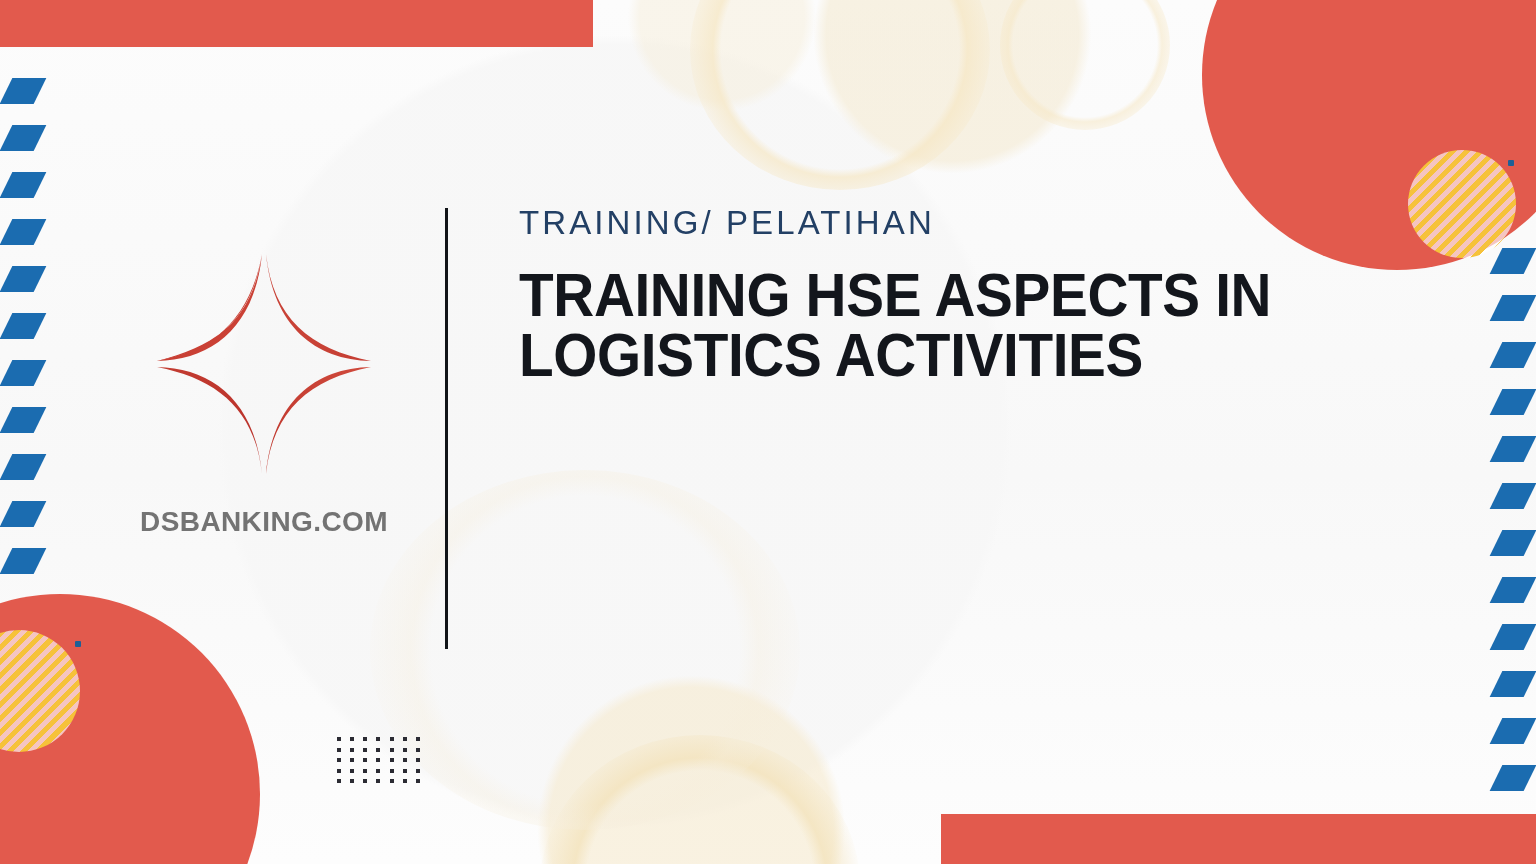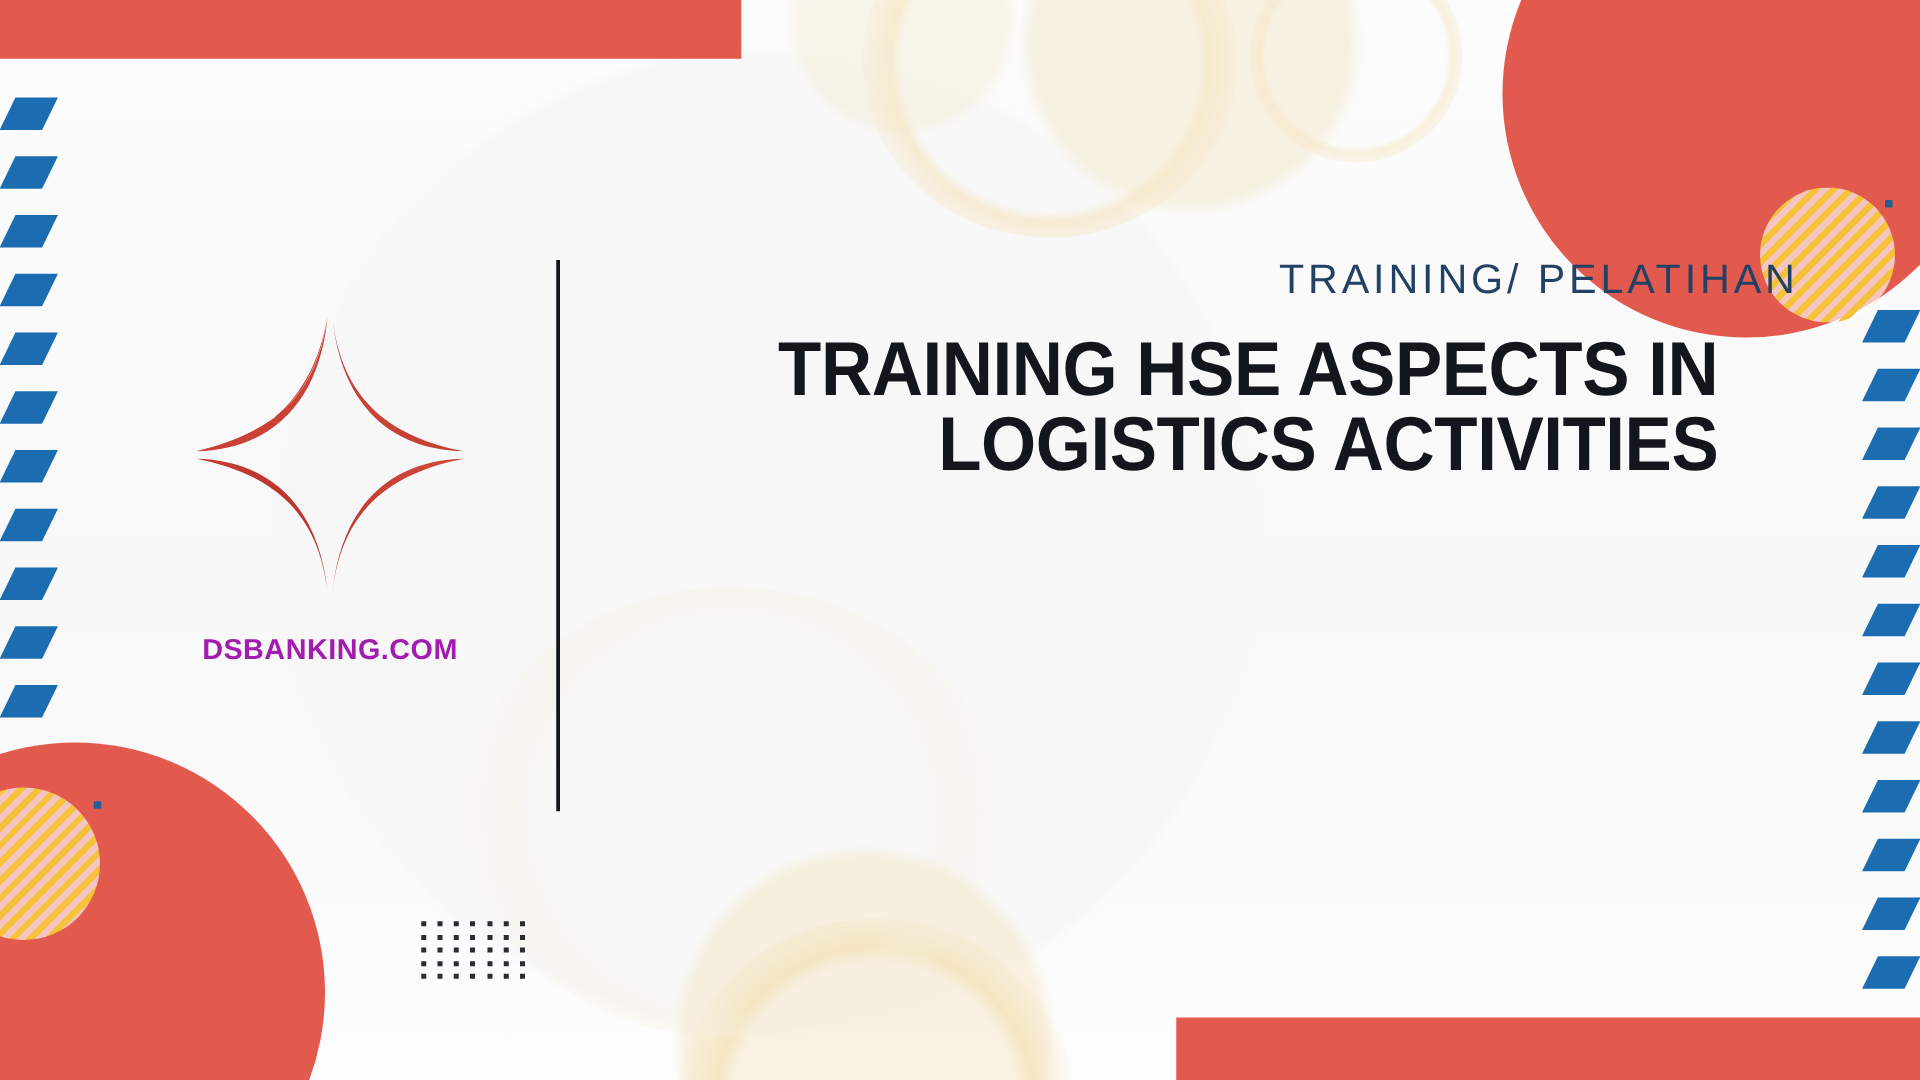--- a/index.html
+++ b/index.html
@@ -127,41 +127,40 @@
     width: 336px;
     text-align: center;
   }
   .logo-mark {
     width: 226px; height: 232px;
     margin: 0 auto;
     display: block;
   }
   .logo-wordmark {
     margin-top: 26px;
-    font-size: 23px;
+    font-size: 28px;
     font-weight: 700;
     letter-spacing: 0.4px;
-    color: #a21caf;
+    color: #737373;
     font-family: "Liberation Sans", sans-serif;
   }
 
   
   .divider {
     position: absolute;
     left: 445px; top: 208px;
     width: 3px; height: 441px;
     background: #111418;
   }
 
   
   .text-block {
     position: absolute;
     left: 519px; top: 205px;
     width: 920px;
-    text-align: right;
   }
   .eyebrow {
     font-size: 33px;
     font-weight: 300;
     letter-spacing: 3.1px;
     color: #234065;
     line-height: 1.12;
     white-space: nowrap;
   }
   .headline {

